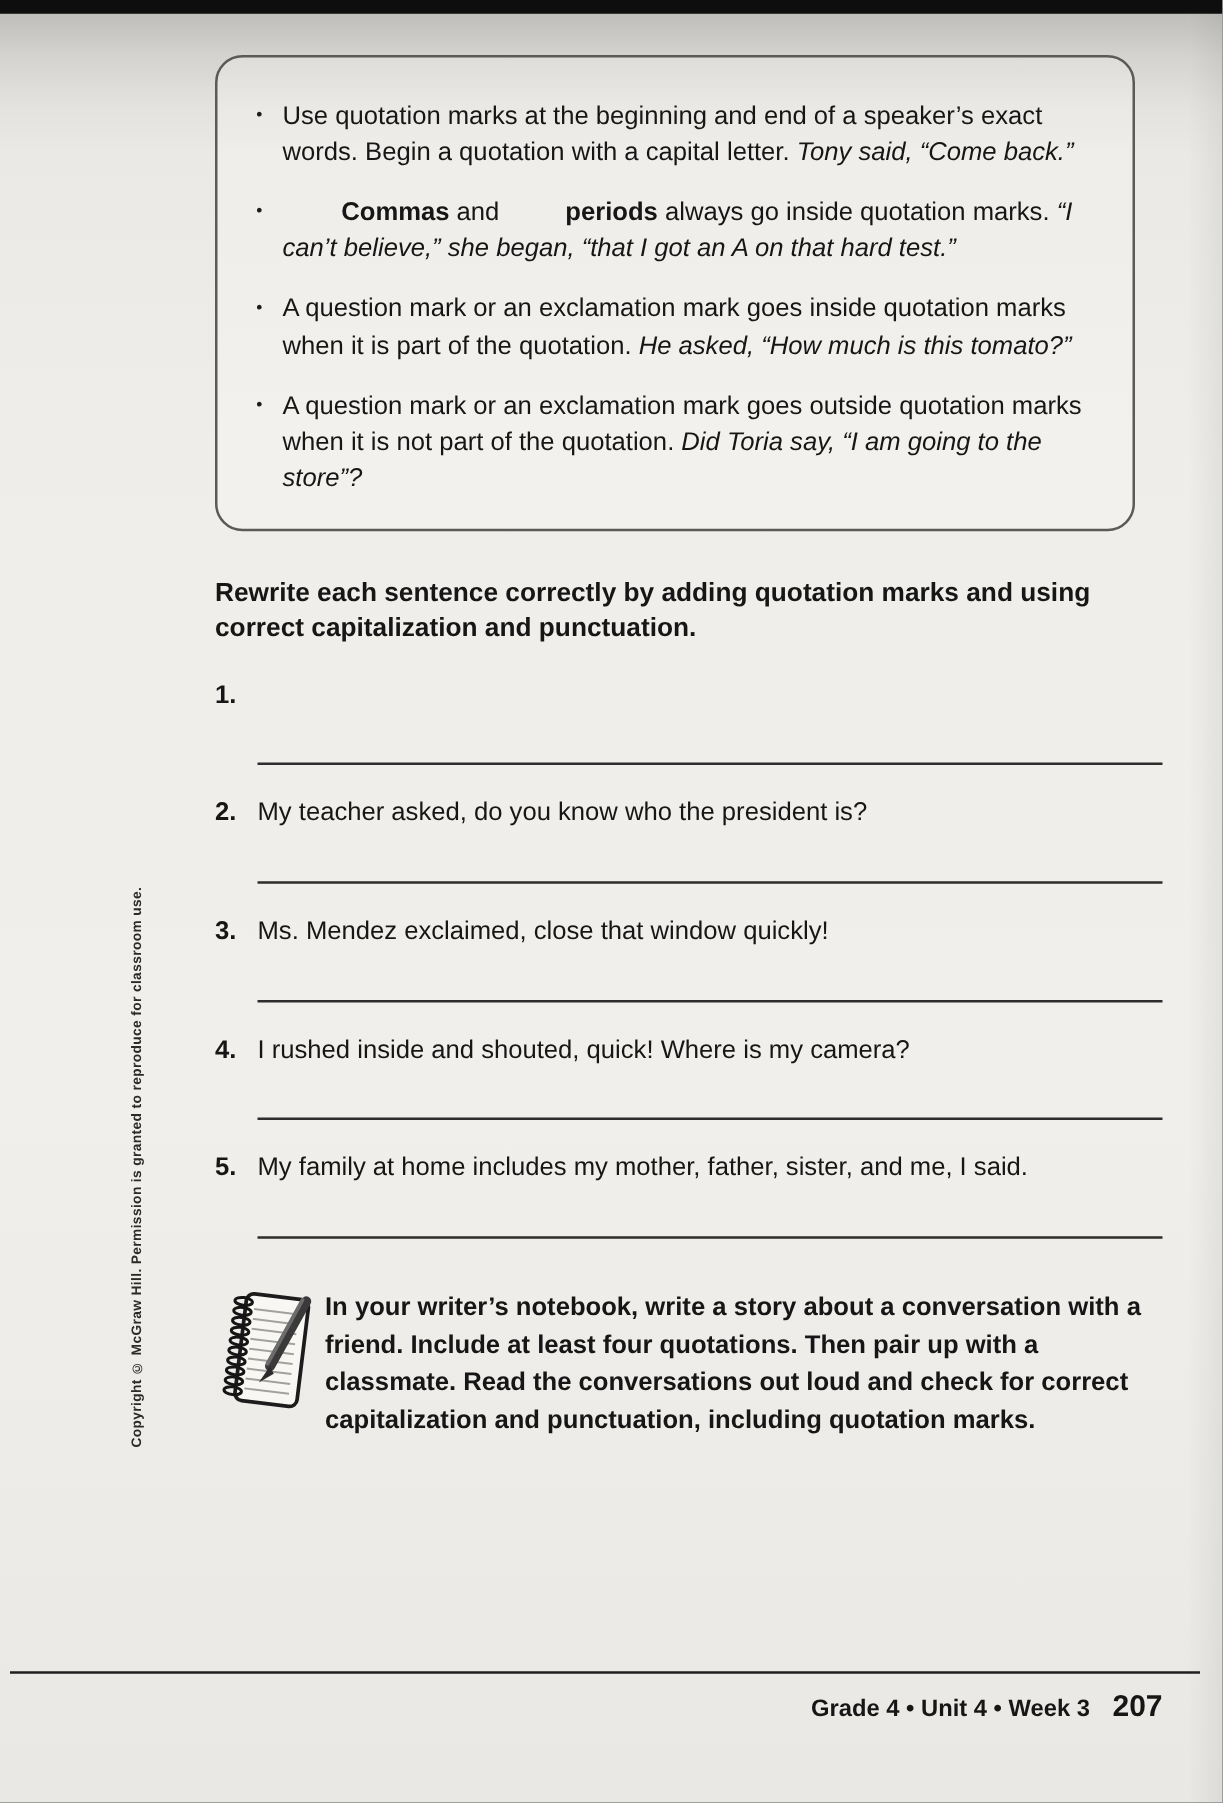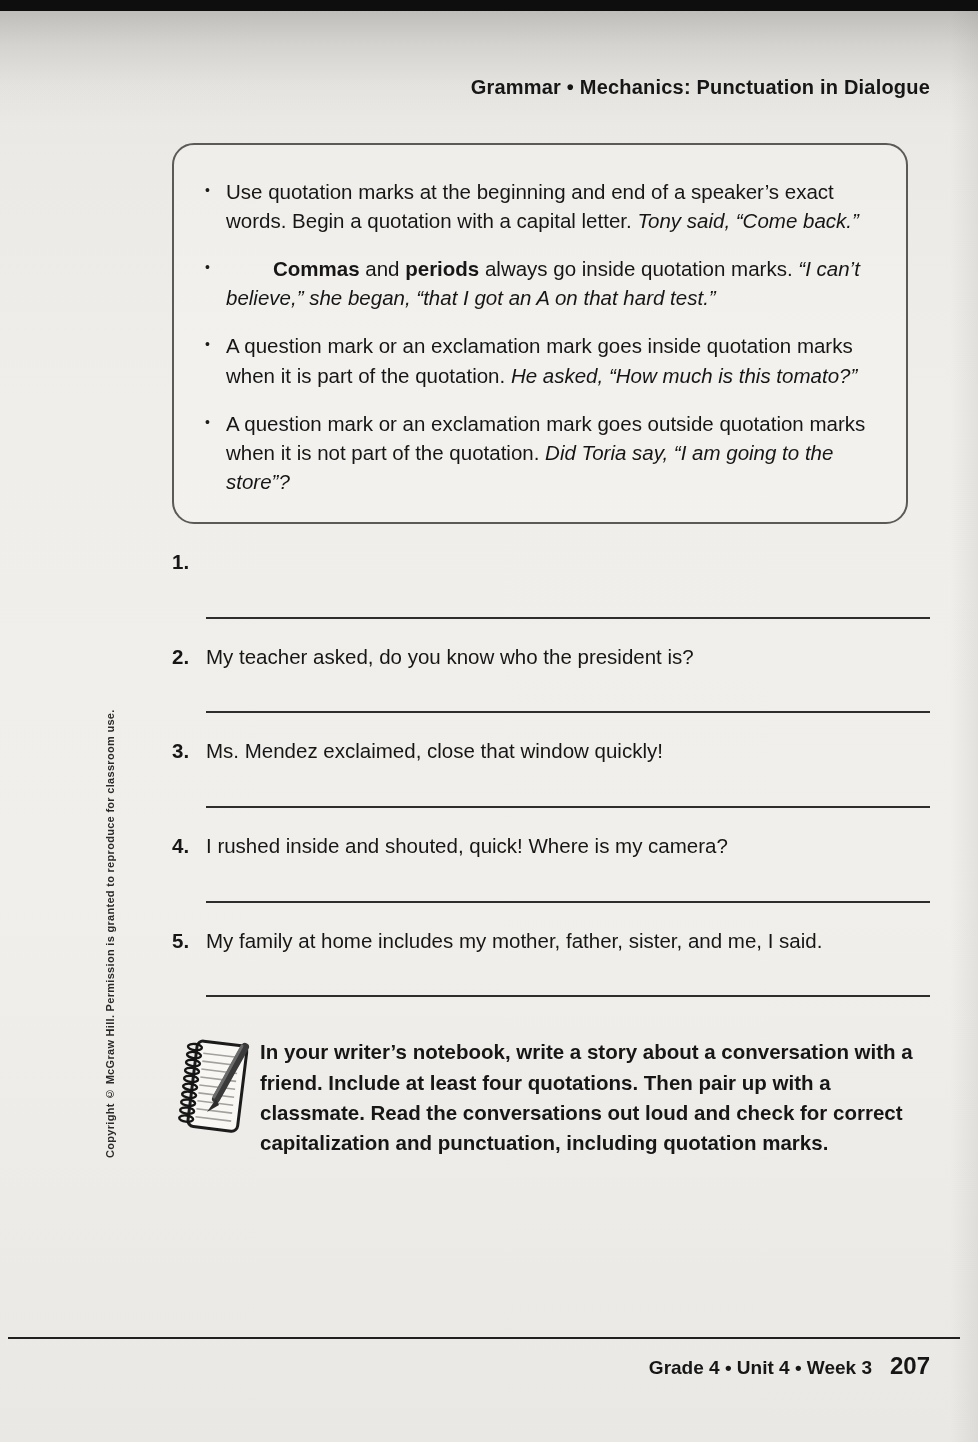--- a/index.html
+++ b/index.html
@@ -51,46 +51,44 @@
 </style>
 </head>
 <body>
 
 <div class="page">
   <div class="scan-bar"></div>
 
   <div class="copyright">Copyright © McGraw Hill. Permission is granted to reproduce for classroom use.</div>
 
   <div class="content">
-    <div class="header">
-      <span>Grammar • Mechanics: Punctuation in Dialogue</span>
-    </div>
 
 
     <div class="rules-box">
       <ul id="rules-list">
           <li>
             <span class="dot">•</span>
             <span><span>Use quotation marks at the beginning and end of a speaker’s exact words. Begin a quotation with a capital letter. </span><span class="ital">Tony said, “Come back.”</span></span>
           </li>
           <li>
             <span class="dot">•</span>
-            <span><span style="font-weight: 700; margin-left: 47px;">Commas</span><span> and </span><span style="font-weight: 700;">periods</span><span> always go inside quotation marks. </span><span class="ital">“I can’t believe,” she began, “that I got an A on that hard test.”</span></span>
+            <span><span style="font-weight: 700; margin-left: 47px;">Commas</span><span> and </span><span style="font-weight: 700; margin-left: 47px;">periods</span><span> always go inside quotation marks. </span><span class="ital">“I can’t believe,” she began, “that I got an A on that hard test.”</span></span>
           </li>
           <li>
             <span class="dot">•</span>
             <span><span>A question mark or an exclamation mark goes inside quotation marks when it is part of the quotation. </span><span class="ital">He asked, “How much is this tomato?”</span></span>
           </li>
           <li>
             <span class="dot">•</span>
             <span><span>A question mark or an exclamation mark goes outside quotation marks when it is not part of the quotation. </span><span class="ital">Did Toria say, “I am going to the store”?</span></span>
           </li>
         </ul>
     </div>
 
+    <div class="instructions">Rewrite each sentence correctly by adding quotation marks and using correct capitalization and punctuation.</div>
 
     <div class="exercise" id="exercise-items">
         <div>
           <div class="ex-sentence">
             <span class="ex-num">1.</span>
           </div>
           <div class="answer-line"></div>
         </div>
         <div>
           <div class="ex-sentence">

